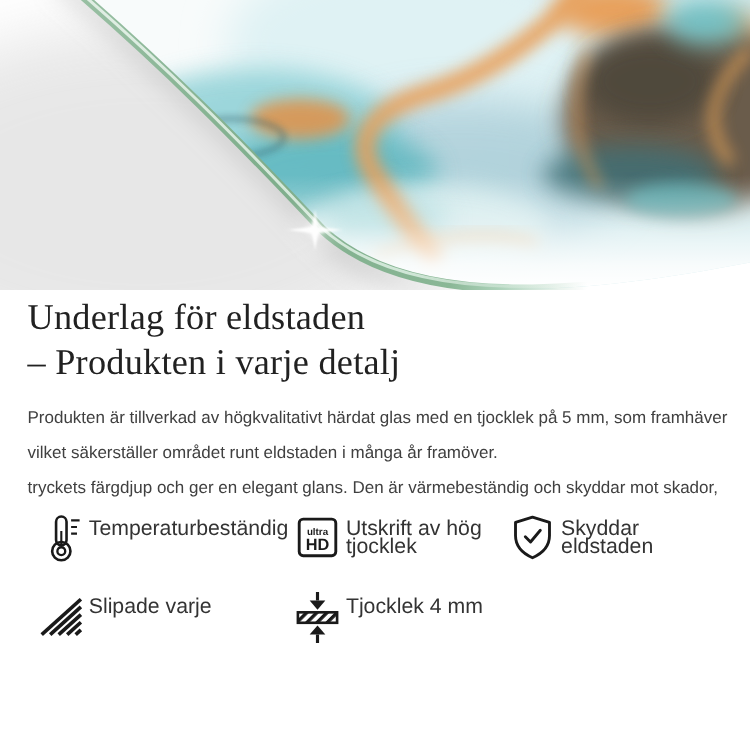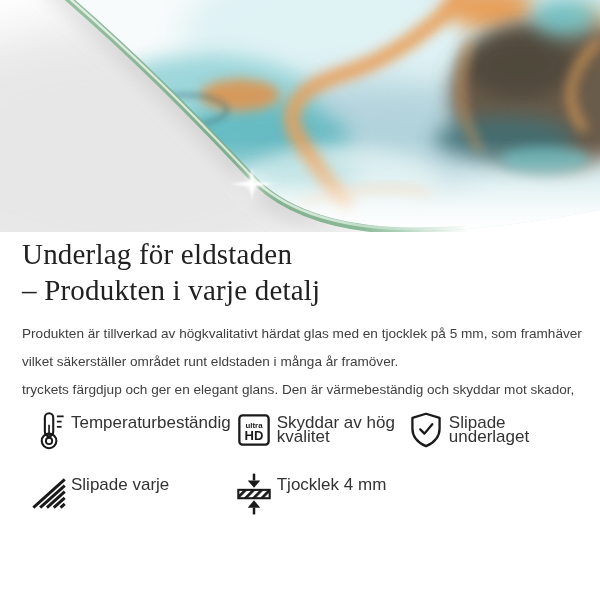--- a/index.html
+++ b/index.html
@@ -181,31 +181,31 @@
     </div>
 
     <div class="feature">
       <span class="ficon">
         <svg viewBox="0 0 44 44">
           <rect x="8" y="7" width="28" height="28" rx="3" fill="none" stroke="currentColor" stroke-width="2.2"></rect>
           <text x="22" y="19" text-anchor="middle" font-family="Liberation Sans, sans-serif" font-size="7.5" font-weight="700" fill="currentColor">ultra</text>
           <text x="22" y="30.5" text-anchor="middle" font-family="Liberation Sans, sans-serif" font-size="12.5" font-weight="700" fill="currentColor">HD</text>
         </svg>
       </span>
-      <span class="flabel">Skyddar av hög kvalitet</span>
+      <span class="flabel">Utskrift av hög tjocklek</span>
     </div>
 
     <div class="feature">
       <span class="ficon">
         <svg viewBox="0 0 44 44" fill="none" stroke="currentColor" stroke-width="2.2" stroke-linejoin="round">
           <path d="M22,5.5 L35,9.5 V19.5 C35,27.5 30,33 22,36.5 C14,33 9,27.5 9,19.5 V9.5 Z"></path>
           <path d="M16.5,20.5 L20.5,24.5 L28,15.5" stroke-linecap="round"></path>
         </svg>
       </span>
-      <span class="flabel">Slipade underlaget</span>
+      <span class="flabel">Skyddar eldstaden</span>
     </div>
 
 
     <div class="feature">
       <span class="ficon">
         <svg viewBox="0 0 44 44" stroke="currentColor" stroke-width="2.8" fill="none">
           <line x1="8" y1="36" x2="38" y2="9"></line>
           <line x1="14.5" y1="36" x2="38" y2="14.9"></line>
           <line x1="21" y1="36" x2="38" y2="20.7"></line>
           <line x1="27.5" y1="36" x2="38" y2="26.6"></line>

